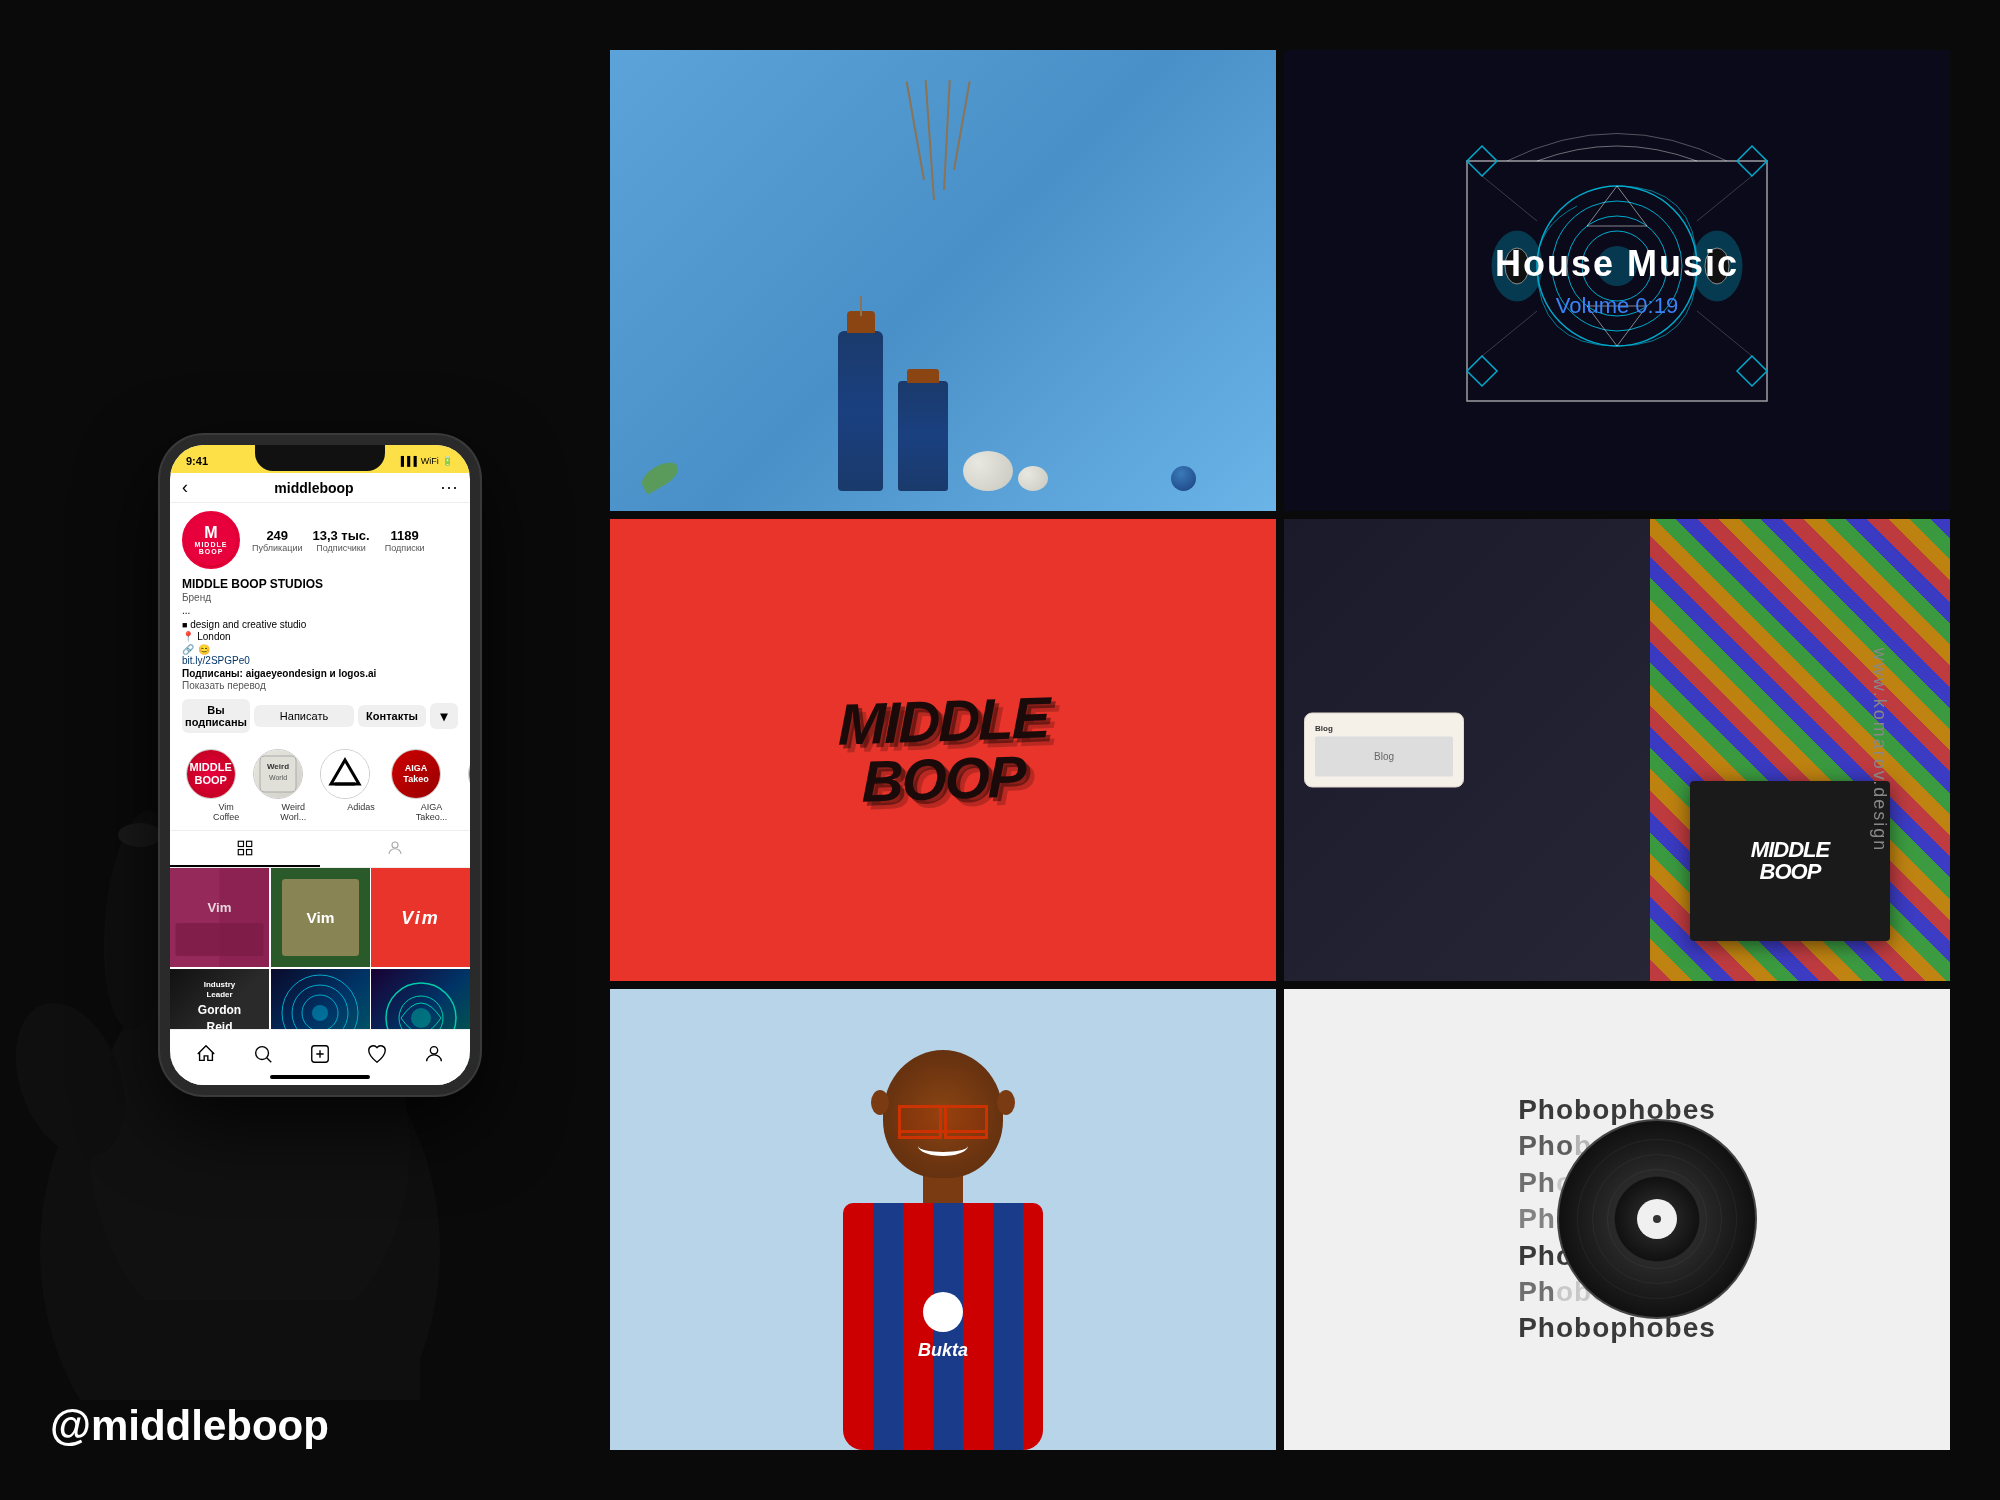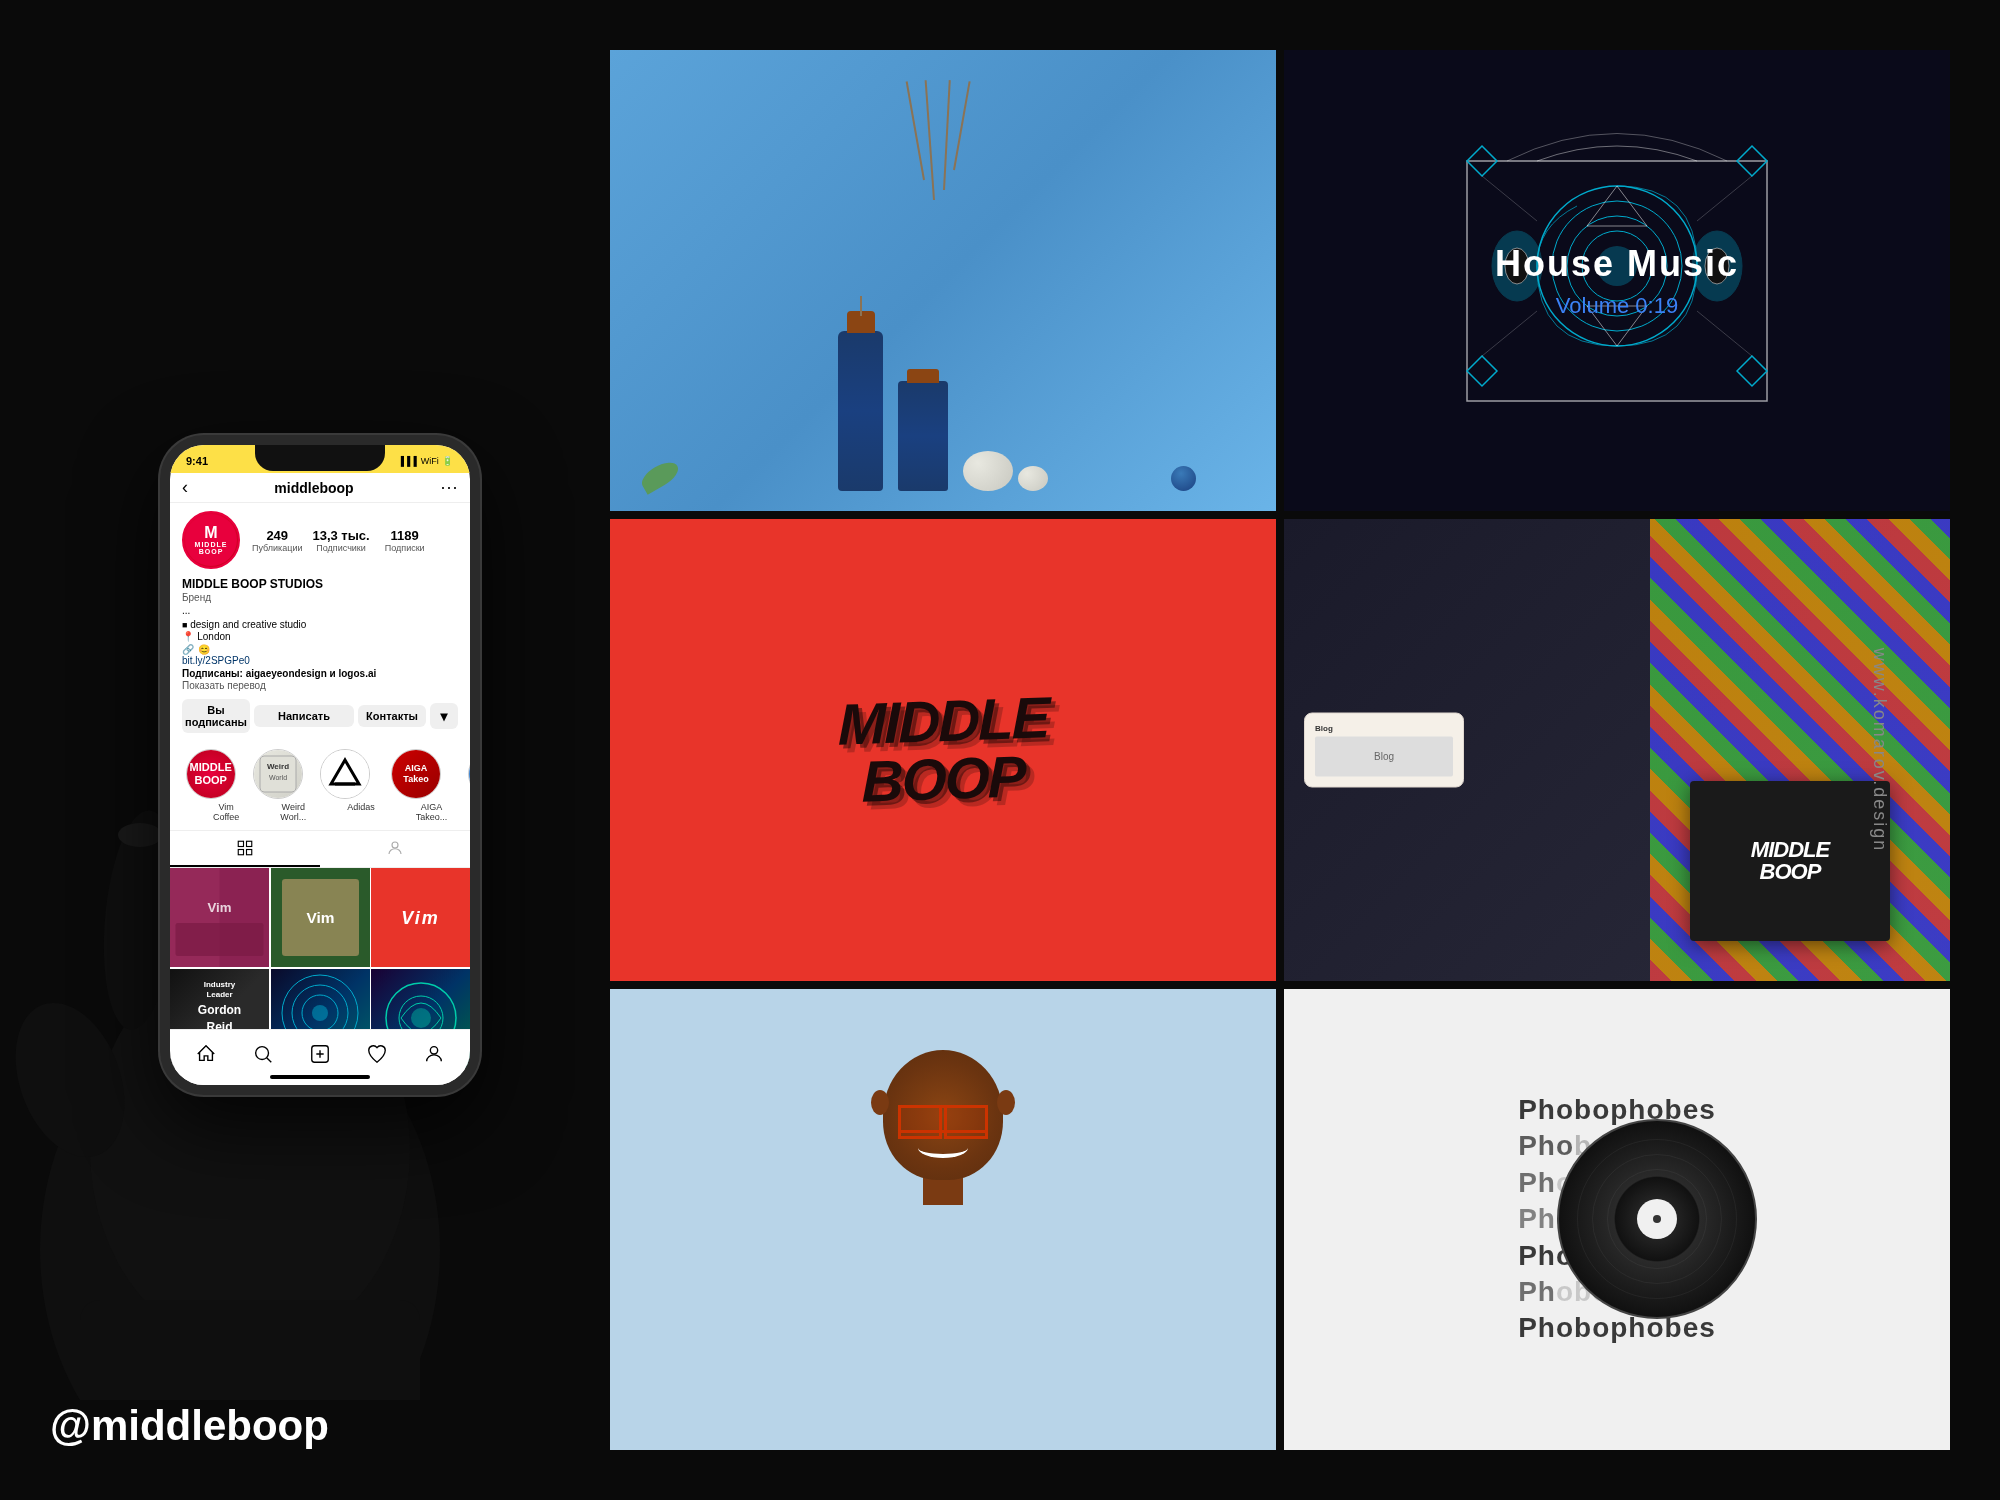--- a/index.html
+++ b/index.html
@@ -187,21 +187,21 @@
       font-weight: 600;
       cursor: pointer;
     }
     .btn-message {
       flex: 1;
       background: #efefef;
       border: none;
       border-radius: 6px;
       padding: 5px 16px;
       font-size: 11px;
-      font-weight: 700;
+      font-weight: 400;
       cursor: pointer;
     }
     .btn-contacts {
       flex: 1;
       background: #efefef;
       border: none;
       border-radius: 6px;
       padding: 5px 0;
       font-size: 11px;
       font-weight: 600;
@@ -1202,20 +1202,24 @@
 
         <div style="position:absolute;right:-12px;top:40px;width:18px;height:25px;background:#7a3a12;border-radius:50%;"></div>
 
         <div class="portrait-glasses"></div>
 
         <div class="portrait-smile"></div>
       </div>
 
       <div style="width:40px;height:30px;background:#7a3a12;margin:-5px auto 0;"></div>
 
+      <div class="portrait-shirt">
+        <div class="shirt-badge"></div>
+        <div class="shirt-text">Bukta</div>
+      </div>
     </div>
   </div>
 
   <div class="gallery-cell cell-phobophobes">
     <div class="phobophobes-text-art">
       <span class="line">Phobophobes</span>
       <span class="line" style="opacity:0.8;">Pho<span style="opacity:0.4;">b</span>ophobes</span>
       <span class="line" style="opacity:0.7;">Ph<span style="opacity:0.3;">oboph</span>obes</span>
       <span class="line" style="opacity:0.6;">Pho<span style="opacity:0.2;">bopho</span>bes</span>
       <span class="line">Phobophobes</span>

